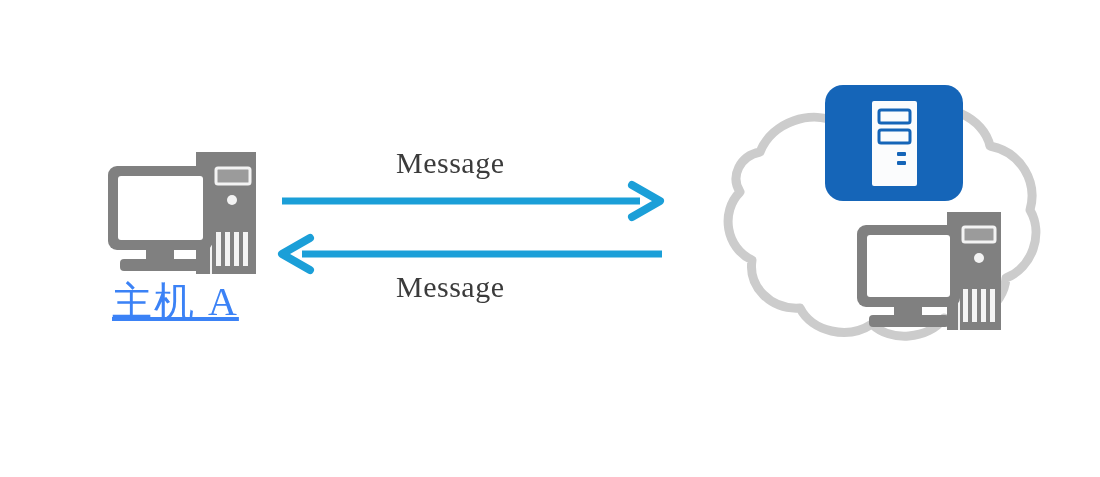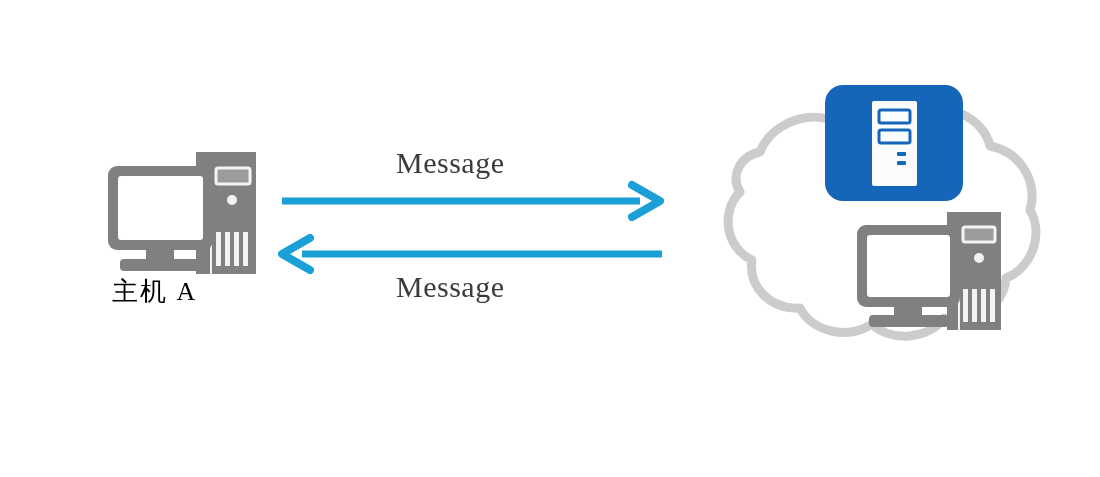--- a/index.html
+++ b/index.html
@@ -40,24 +40,25 @@
   }
   #msg-label-bottom {
     left: 396px;
     top: 270px;
   }
   #host-a-label {
     position: absolute;
     left: 112px;
     top: 274px;
     font-family: "Liberation Serif", serif;
-    font-size: 26px;
-    color: #000000;
+    font-size: 40px;
+    color: #3b82f6;
     white-space: nowrap;
     letter-spacing: 2px;
+    text-decoration: underline;
   }
 </style>
 </head>
 <body>
 
 <div id="diagram-canvas">
 
   <svg class="layer" viewBox="0 0 1100 477">
 
     <g>

